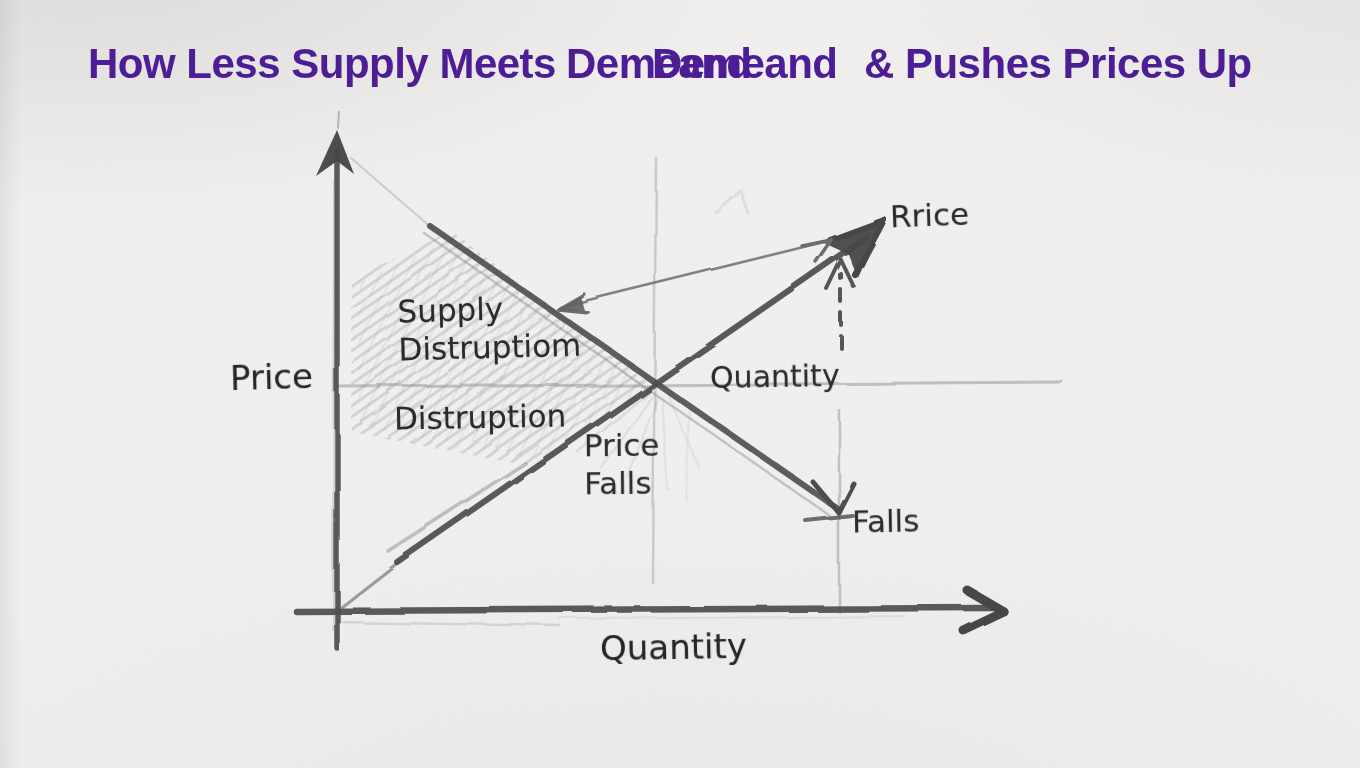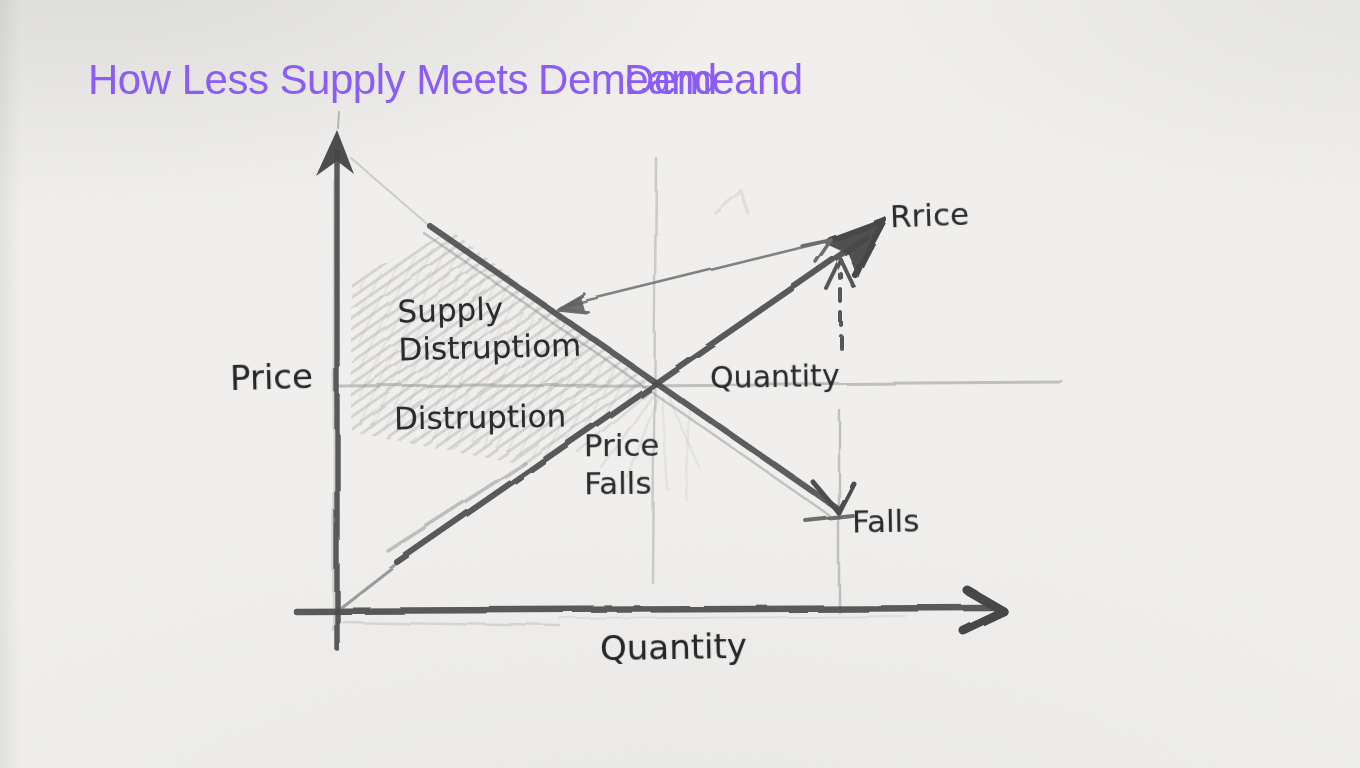--- a/index.html
+++ b/index.html
@@ -12,23 +12,22 @@
       radial-gradient(1500px 700px at 50% 125%, rgba(130,130,130,.08), transparent 70%),
       linear-gradient(90deg, rgba(100,100,100,.10), transparent 1.5%),
       #f1f0ee;
   }
   .stage{position:absolute;inset:0;}
   svg.sketch{position:absolute;left:0;top:0;}
 
   
   .title{
     position:absolute;left:88px;top:40px;width:1230px;height:60px;
-    font-size:42px;letter-spacing:-0.5px;color:#8b5cf6;font-weight:normal;
+    font-size:42px;letter-spacing:-0.5px;color:#4c1d95;font-weight:bold;
     white-space:nowrap;
-    margin-top:16px;
   }
   .title .seg{display:inline-block;vertical-align:top;}
   .overlap{position:relative;display:inline-block;width:292px;height:56px;margin-left:10px;}
   .overlap span{position:absolute;top:0;}
   .overlap .l1{left:0;}
   .overlap .l2{left:86px;}
   .suffix{margin-left:6px;}
 
   
   .lab{
@@ -156,21 +155,21 @@
       </g>
 
       <g stroke="#8a8a8a" stroke-width="3" opacity="0.16">
         <path d="M716,213 L741,191"></path>
         <path d="M741,191 L749,214"></path>
       </g>
     </g>
   </svg>
 
   <div class="title">
-    <span class="seg">How Less Supply Meets</span><span class="overlap"><span class="l1">Demeand</span><span class="l2">Demeand</span></span>
+    <span class="seg">How Less Supply Meets</span><span class="overlap"><span class="l1">Demeand</span><span class="l2">Demeand</span></span><span class="seg suffix">&amp; Pushes Prices Up</span>
   </div>
 
   <div class="lab axis-lab rot-n15" style="left:230px;top:358px;">Price</div>
 
   <div class="lab axis-lab rot-n1" style="left:600px;top:628px;">Quantity</div>
 
   <div class="lab rot-n15" style="left:398px;top:290px;">
     <div>Supply</div>
     <div>Distruptiom</div>
   </div>

